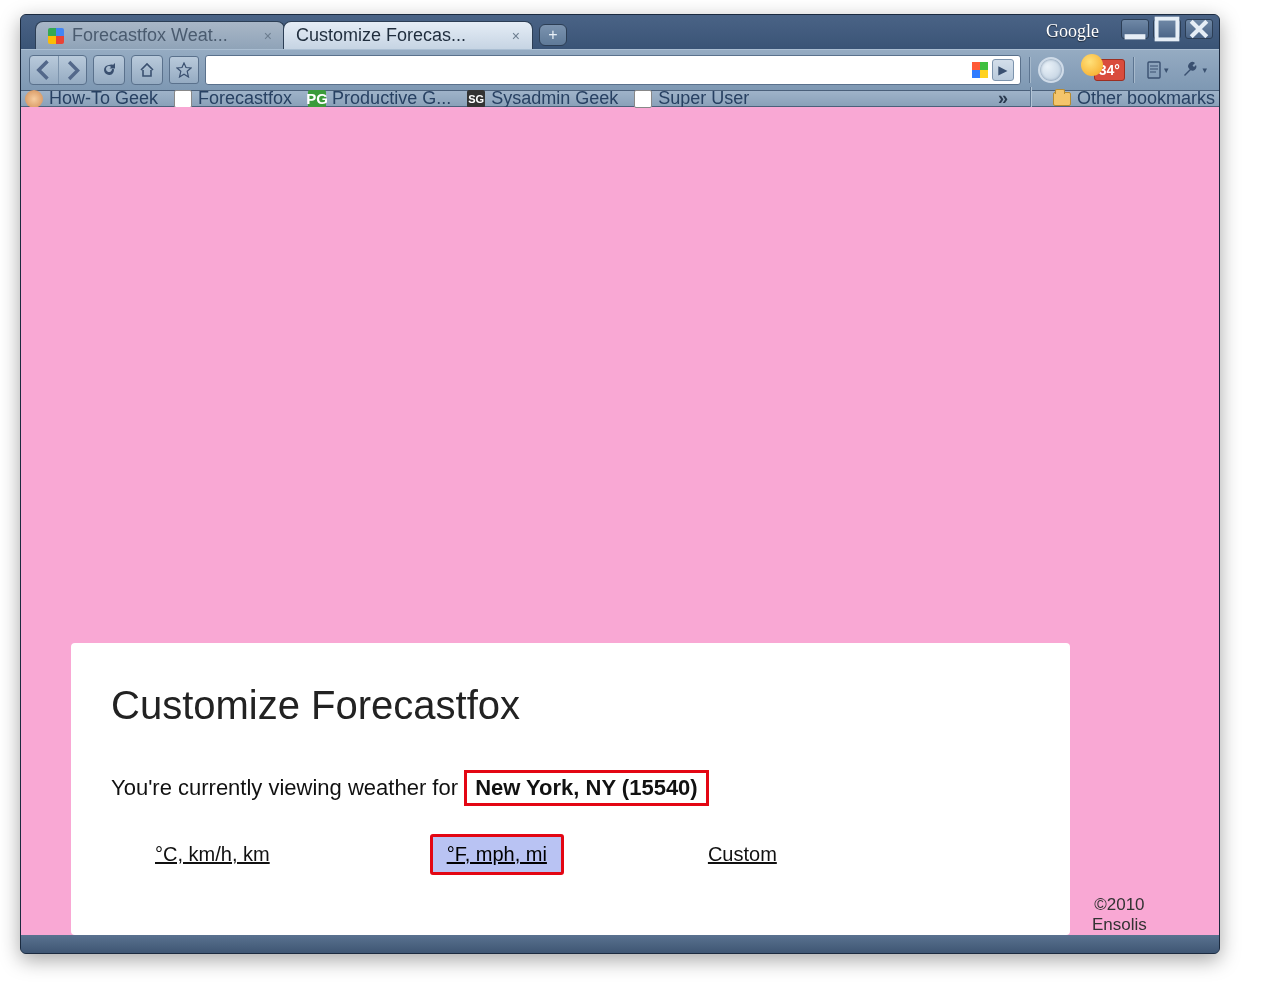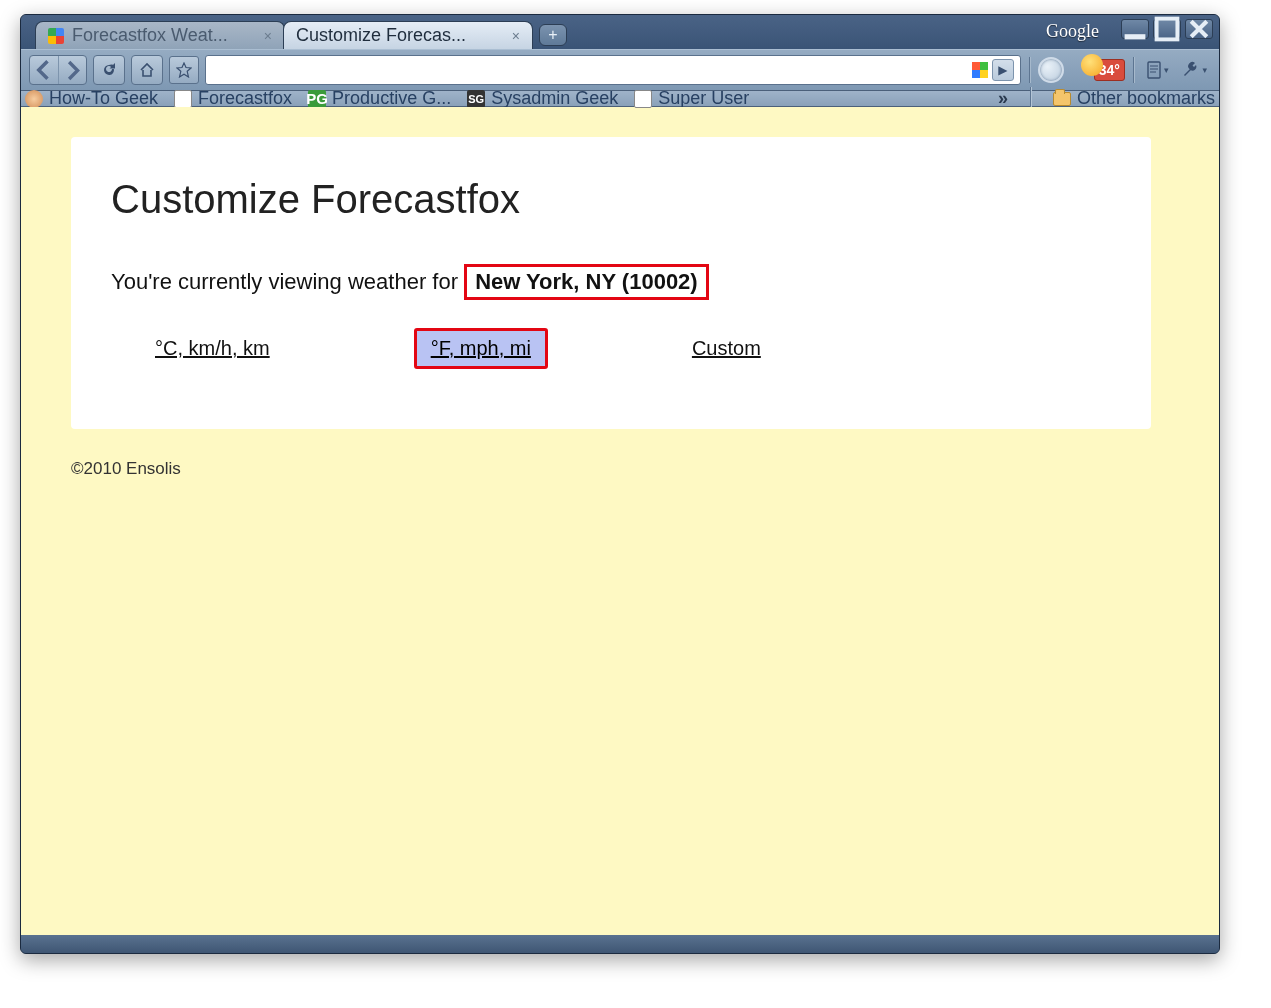--- a/index.html
+++ b/index.html
@@ -232,23 +232,23 @@
   .bm-item{display:flex;align-items:center;gap:6px;cursor:pointer;white-space:nowrap;}
   .bm-icon{width:18px;height:18px;border-radius:2px;display:inline-block;flex-shrink:0;}
   .bm-chevron{margin-left:2px;color:#2a3a4f;font-weight:bold;}
   .bm-spacer{flex:1;}
   .bm-sep{width:1px;height:24px;background:#5d7591;box-shadow:1px 0 0 #b3c4d5;margin:0 6px;}
   .folder-ic{width:18px;height:14px;background:#f4c56b;border:1px solid #b88a2e;border-radius:2px;position:relative;}
   .folder-ic::before{content:"";position:absolute;left:1px;top:-4px;width:8px;height:4px;background:#f4c56b;border:1px solid #b88a2e;border-bottom:none;border-radius:2px 2px 0 0;}
 
   
   .viewport{
-    flex:1;background:#fef9c3;overflow:auto;
+    flex:1;background:#f9a8d4;overflow:auto;
     padding:30px 50px 0 50px;
-    display:flex;flex-direction:column;align-items:flex-start;
+    display:flex;flex-direction:row;align-items:flex-end;
   }
   .card{
     width:100%;max-width:1080px;background:#fff;border-radius:4px;
     padding:40px 40px 60px 40px;
   }
   .card h1{
     font-size:40px;font-weight:400;color:#222;margin-bottom:42px;
     font-family:"Segoe UI",Arial,sans-serif;
   }
   .viewing-line{font-size:22px;color:#111;margin-bottom:28px;}
@@ -258,21 +258,21 @@
   .loc-input{
     width:650px;height:40px;border:1px solid #bfbfbf;background:#f3f3f3;
     text-align:center;font-size:17px;color:#8a8a8a;margin-left:28px;display:block;
   }
   .units-label{font-size:22px;color:#111;margin-top:48px;margin-bottom:12px;}
   .units-row{
     display:flex;align-items:center;gap:130px;padding-left:30px;font-size:20px;color:#111;
   }
   .unit-opt{padding:6px 14px;cursor:pointer;border-radius:3px;text-decoration:underline;}
   .unit-opt.selected{
-    background:#b9c3f3;border:3px solid #e30613;color:#000;
+    background:#b9c3f3;border:3px solid #e30613;color:#000;margin-left:16px;
   }
   .footer{
     margin-top:30px;font-size:17px;color:#333;text-align:center;
   }
 
   
   .bottom-border{height:18px;background:linear-gradient(to bottom,#5a7290,#3f5673);}
 </style>
 </head>
 <body>
@@ -398,21 +398,21 @@
       <span class="folder-ic"></span>
       <span>Other bookmarks</span>
     </span>
   </div>
 
   <div class="viewport">
     <div class="card">
       <h1>Customize Forecastfox</h1>
 
       <p class="viewing-line">
-        <span>You're currently viewing weather for </span><span class="loc">New York, NY (10002)</span>
+        <span>You're currently viewing weather for </span><span class="loc">New York, NY (15540)</span>
       </p>
 
 
       <div class="units-row">
         <span class="unit-opt">°C, km/h, km</span>
         <span class="unit-opt selected">°F, mph, mi</span>
         <span class="unit-opt">Custom</span>
       </div>
     </div>
     <p class="footer">©2010 Ensolis</p>

